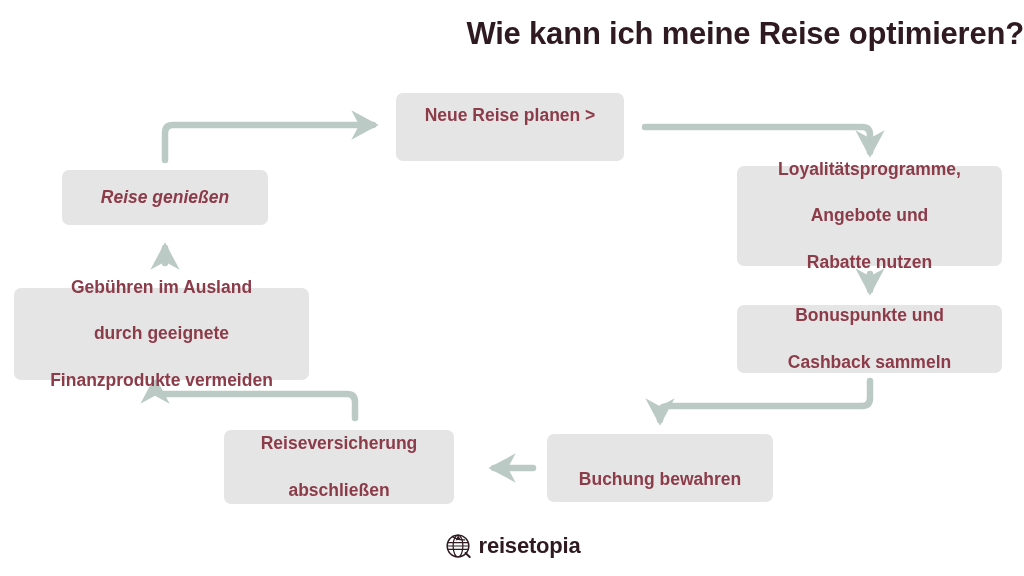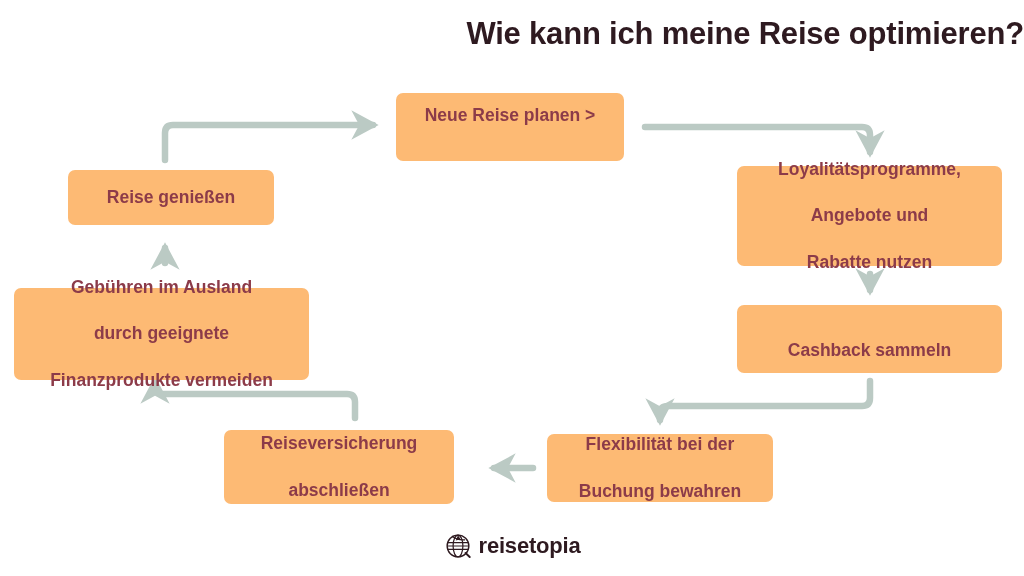--- a/index.html
+++ b/index.html
@@ -34,21 +34,21 @@
     text-align: right;
     font-size: 31px;
     font-weight: bold;
     letter-spacing: -0.2px;
     color: #2e1a20;
     font-family: "Liberation Sans", sans-serif;
   }
   .node {
     position: absolute;
     box-sizing: border-box;
-    background: #fdba74;
+    background: #e5e5e5;
     border-radius: 7px;
     color: #8c3b49;
     font-size: 17.5px;
     font-weight: bold;
     line-height: 1.33;
     text-align: center;
     display: flex;
     align-items: center;
     justify-content: center;
     padding: 6px 10px;
@@ -58,21 +58,21 @@
     display: block;
     width: 100%;
   }
   
   #node-plan      { left: 396px; top: 93px;  width: 228px; height: 68px; }
   #node-loyalty   { left: 737px; top: 166px; width: 265px; height: 100px; }
   #node-bonus     { left: 737px; top: 305px; width: 265px; height: 68px; }
   #node-flex      { left: 547px; top: 434px; width: 226px; height: 68px; }
   #node-insure    { left: 224px; top: 430px; width: 230px; height: 74px; }
   #node-fees      { left: 14px;  top: 288px; width: 295px; height: 92px; }
-  #node-enjoy     { left: 68px;  top: 170px; width: 206px; height: 55px; }
+  #node-enjoy     { left: 62px;  top: 170px; width: 206px; height: 55px; font-style: italic; }
 
   .logo {
     position: absolute;
     left: 0;
     top: 532px;
     width: 1024px;
     display: flex;
     align-items: center;
     justify-content: center;
     gap: 7px;
@@ -128,28 +128,28 @@
   <div class="node" id="node-loyalty">
     <span>
       <span>Loyalitätsprogramme,</span><br>
       <span>Angebote und</span><br>
       <span>Rabatte nutzen</span>
     </span>
   </div>
 
   <div class="node" id="node-bonus">
     <span>
-      <br>
+      <span>Bonuspunkte und</span><br>
       <span>Cashback sammeln</span>
     </span>
   </div>
 
   <div class="node" id="node-flex">
     <span>
-      <span>Flexibilität bei der</span><br>
+      <br>
       <span>Buchung bewahren</span>
     </span>
   </div>
 
   <div class="node" id="node-insure">
     <span>
       <span>Reiseversicherung</span><br>
       <span>abschließen</span>
     </span>
   </div>

